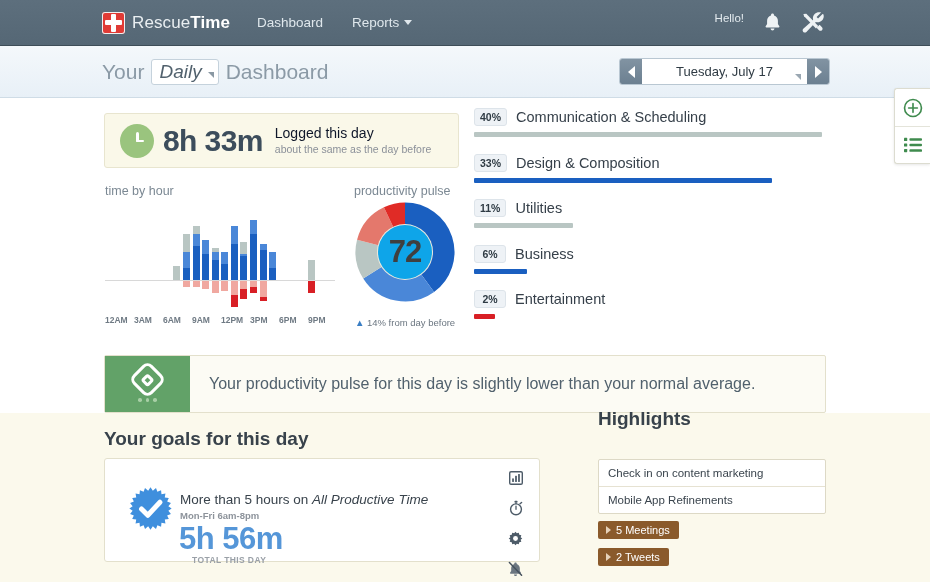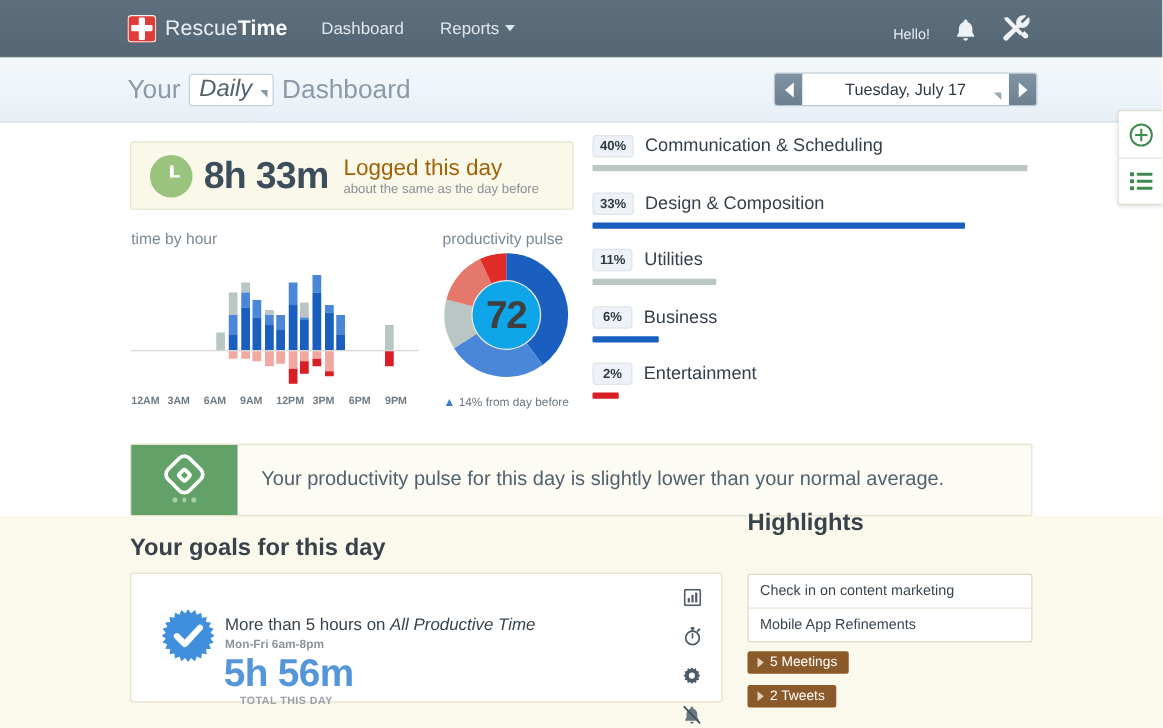--- a/index.html
+++ b/index.html
@@ -37,21 +37,21 @@
   .brand-text b { color:#fff; font-weight:bold; }
   .navlink {
     color:#dfe7ec; font-size:13.5px; margin-left:25px;
     text-decoration:none; padding:4px 2px;
   }
   .caret-down {
     display:inline-block; width:0;height:0; margin-left:5px;
     border-left:4.5px solid transparent; border-right:4.5px solid transparent;
     border-top:5px solid #dfe7ec; vertical-align:2px;
   }
-  .nav-right { margin-left:auto; margin-right:105px; display:flex; align-items:flex-end; gap:19px; }
+  .nav-right { margin-left:auto; margin-right:105px; display:flex; align-items:flex-start; gap:19px; }
   .hello { color:#e4ebef; font-size:11.5px; }
   .ic { display:block; }
 
   
   .subheader {
     position:absolute; left:0; top:46px; width:930px; height:52px;
     background: linear-gradient(#f4f8fb, #e8f0f7);
     border-bottom:1px solid #cfdce6;
     display:flex; align-items:center;gap:40px;
   }
@@ -100,21 +100,21 @@
     background:#faf8e9; border:1px solid #e8e5cf; border-radius:3px;
     display:flex; align-items:center; padding-left:15px;
   }
   .clock {
     width:34px;height:34px;border-radius:50%;background:#9ac47e;position:relative;flex:none;
   }
   .clock:before { content:""; position:absolute; left:16px; top:8px; width:2.5px; height:10px; background:#fff; border-radius:2px; }
   .clock:after  { content:""; position:absolute; left:16px; top:16px; width:8px; height:2.5px; background:#fff; border-radius:2px; }
   .logged-time { font-size:30px; font-weight:bold; color:#3c4d5c; margin-left:9px; letter-spacing:-.6px; }
   .logged-txt { margin-left:12px; line-height:1.25; }
-  .logged-txt .l1 { font-size:18px; color:#a16207; }
+  .logged-txt .l1 { font-size:14px; color:#0f172a; }
   .logged-txt .l2 { font-size:10.5px; color:#8b9099; }
 
   
   .sec-label { position:absolute; font-size:12.5px; color:#7b8893; }
   .tbh-label { left:105px; top:184px; }
   .pp-label  { left:354px; top:184px; }
 
   .tbh-wrap { position:absolute; left:105px; top:198px; width:230px; height:110px; }
   .tbh-axis { position:absolute; left:0; top:82px; width:230px; height:1px; background:#d8d8d8; }
   .bar { position:absolute; width:7px; }
@@ -164,21 +164,21 @@
     display:flex;align-items:center;justify-content:center;
   }
   .eye-inner { width:10px;height:10px;border:3px solid #fff;border-radius:3px; }
   .dots { display:flex; gap:4px; }
   .dots i { width:3.5px;height:3.5px;background:#a8cfa6;border-radius:50%;display:block; }
   .insight-text { flex:1; display:flex; align-items:center; padding-left:19px; font-size:16px; color:#51616d; }
 
   
   .goals-h { position:absolute; left:104px; top:428px; font-size:19px; font-weight:bold; color:#38424b; }
   .goal-card {
-    position:absolute; left:104px; top:458px; width:474px; height:104px;
+    position:absolute; left:104px; top:458px; width:436px; height:104px;
     background:#fff; border:1px solid #e3e0cc; border-radius:3px;
   }
   .badge { position:absolute; left:23px; top:27px; width:45px;height:45px; }
   .goal-title { position:absolute; left:75px; top:33px; font-size:13.5px; color:#39434c; }
   .goal-title i { font-style:italic; }
   .goal-sub { position:absolute; left:75px; top:51px; font-size:9.5px; color:#8d939b; font-weight:bold; }
   .goal-big { position:absolute; left:74px; top:62px; font-size:31px; font-weight:bold; color:#5596d8; letter-spacing:-.5px; }
   .goal-cap { position:absolute; left:87px; top:96px; font-size:8.5px; font-weight:bold; color:#9aa0a7; letter-spacing:.4px; }
   .goal-icons { position:absolute; right:16px; top:12px; display:flex; flex-direction:column; gap:11px; align-items:center; }
 

